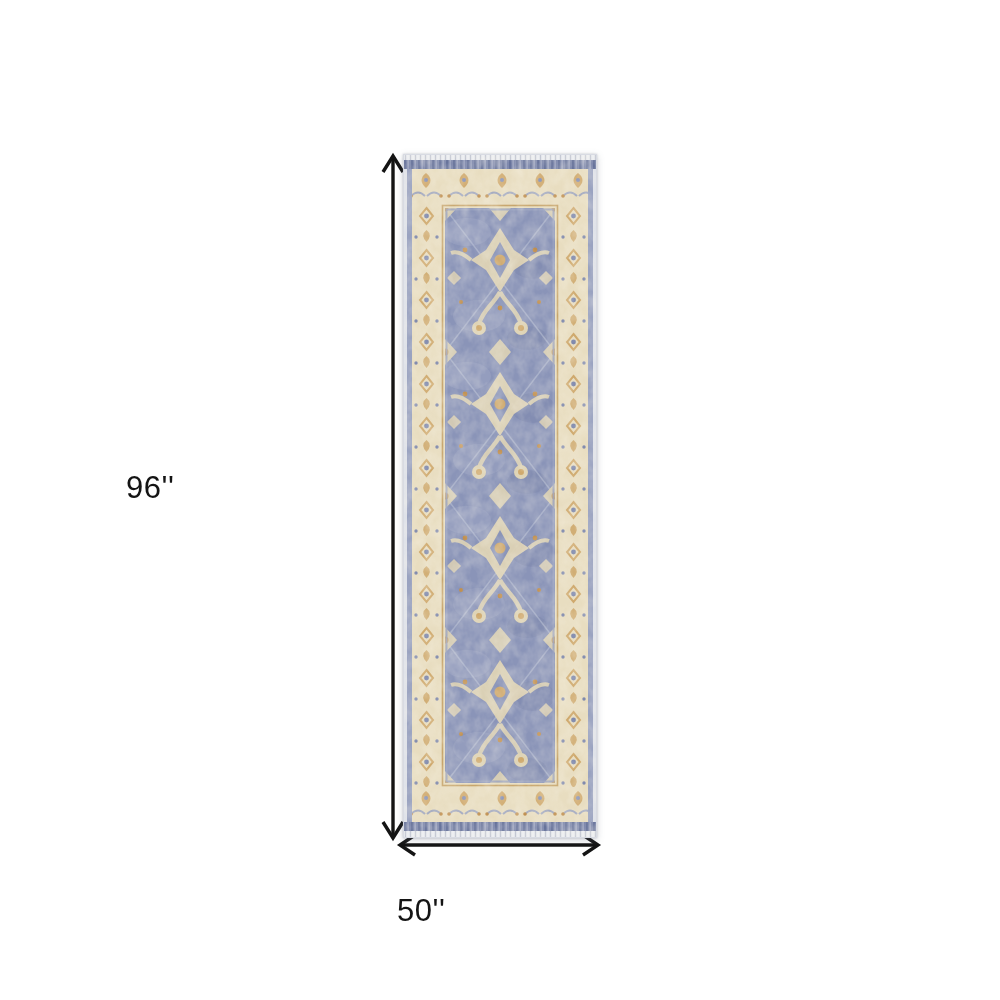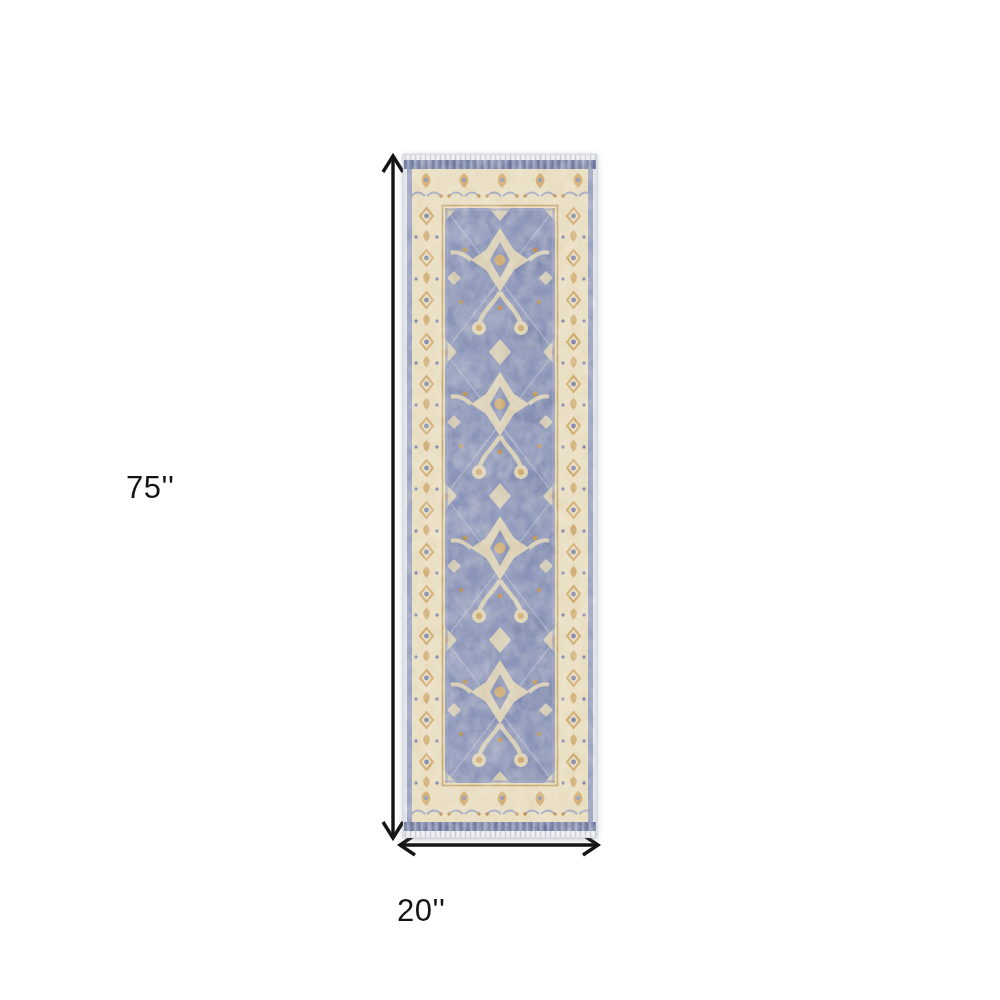--- a/index.html
+++ b/index.html
@@ -50,23 +50,23 @@
   .s-gold    { stroke: var(--accent-gold, #cfa96d); fill: none; }
   .c-gold-d  { fill: var(--accent-gold-dark, #c08f4f); }
   .c-edge    { fill: var(--edge-blue, #7f89ad); }
   .c-edge-d  { fill: var(--edge-blue-dark, #67739b); }
 </style>
 </head>
 <body style="background: rgb(255, 255, 255);">
 
 <div class="stage">
 
-  <div class="dim-label" id="label-height">75''</div>
+  <div class="dim-label" id="label-height">96''</div>
 
-  <div class="dim-label" id="label-width">20''</div>
+  <div class="dim-label" id="label-width">50''</div>
 
   <svg class="arrow-svg" style="left:377px; top:149px;" width="32" height="696" viewBox="0 0 32 696">
     <line class="arrow-line" x1="16" y1="9" x2="16" y2="689"></line>
     <polyline class="arrow-line" points="6,23 16,7 26,23"></polyline>
     <polyline class="arrow-line" points="6,673 16,689 26,673"></polyline>
   </svg>
 
   <svg class="arrow-svg" style="left:395px; top:831px;" width="208" height="28" viewBox="0 0 208 28">
     <line class="arrow-line" x1="7" y1="14" x2="201" y2="14"></line>
     <polyline class="arrow-line" points="20,4 5,14 20,24"></polyline>

